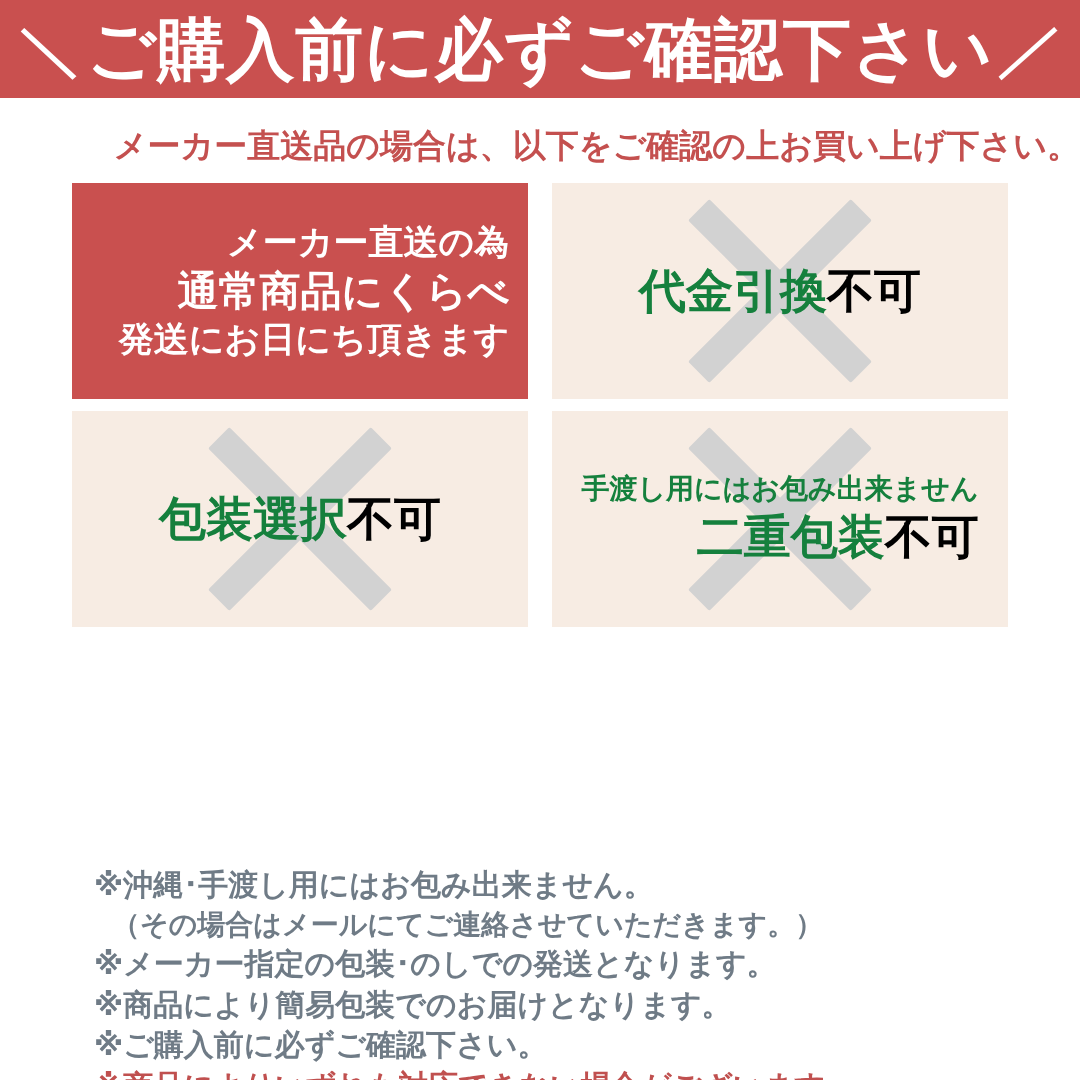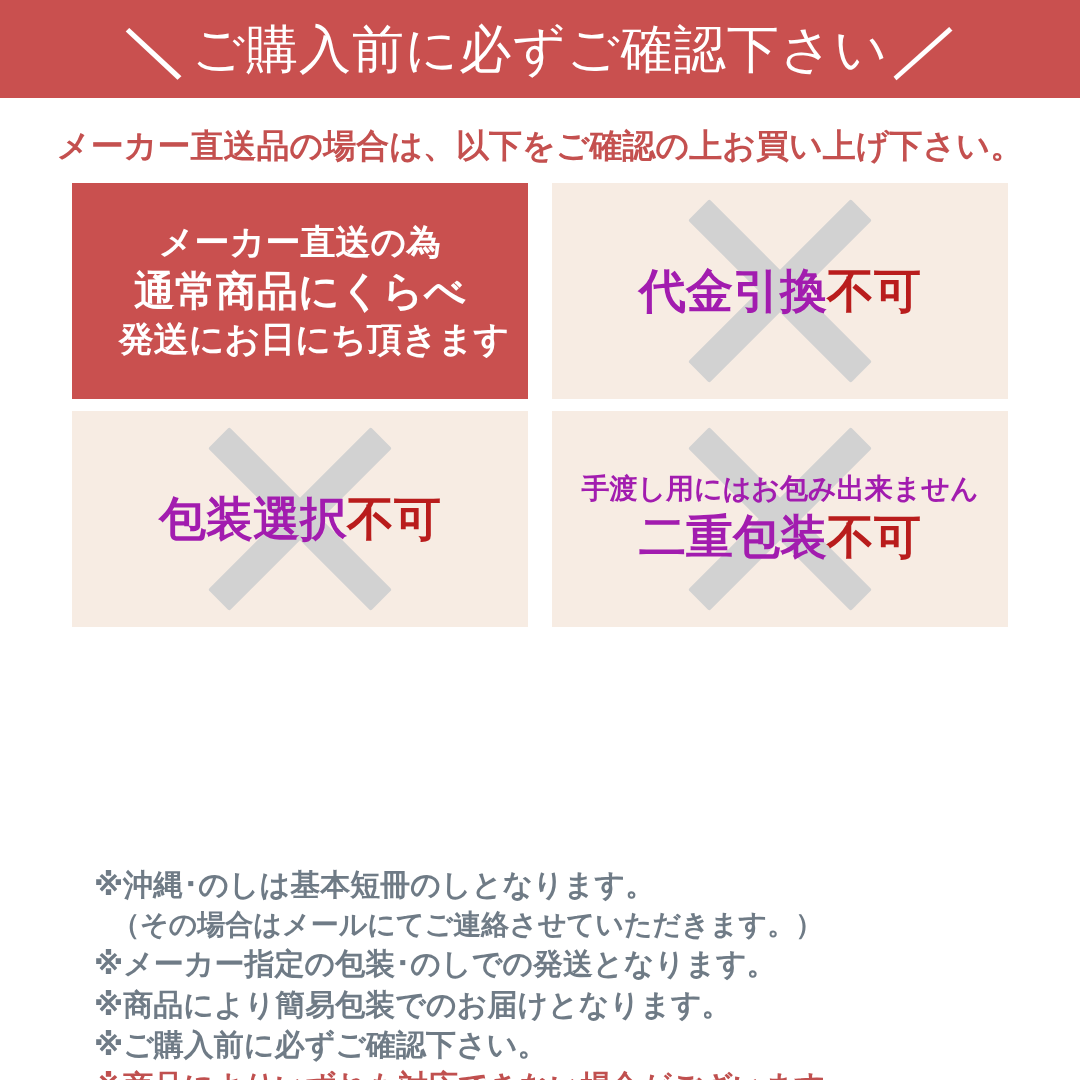--- a/index.html
+++ b/index.html
@@ -40,31 +40,31 @@
     color: #ffffff;
     font-size: 58px;
     font-weight: bold;
     line-height: 1;
     display: inline-block;
   }
   .slash.left  { transform: skewX(12deg); }
   .slash.right { transform: skewX(-12deg); }
   .header-title {
     color: #ffffff;
-    font-size: 52px;
-    font-weight: normal;
+    font-size: 68px;
+    font-weight: bold;
     letter-spacing: 1px;
     line-height: 1;
     white-space: nowrap;
   }
 
   
   .lead {
     margin: 26px 0 14px 0;
-    text-align: center;
+    text-align: right;
     color: #c4504f;
     font-size: 33px;
     font-weight: bold;
     letter-spacing: 0px;
     white-space: nowrap;
   }
 
   
   .grid {
     margin: 0 auto;
@@ -115,38 +115,39 @@
     border-radius: 2px;
     display: block;
   }
   .xmark span.a { transform: rotate(45deg); }
   .xmark span.b { transform: rotate(-45deg); }
 
   .cell .txt {
     position: relative;
     z-index: 2;
     line-height: 1.28;
+    text-align: right;
   }
   .line-xl {
     font-size: 47px;
     font-weight: bold;
     white-space: nowrap;
   }
   .line-md {
     font-size: 33px;
     font-weight: bold;
     white-space: nowrap;
   }
   .line-sm {
     font-size: 28px;
     font-weight: bold;
     white-space: nowrap;
   }
-  .dark   { color: #a21caf; }
-  .mute   { color: #b91c1c; }
+  .dark   { color: #15803d; }
+  .mute   { color: #000000; }
   .muteb  { color: #9d9795; }
 
   
   .cell1 .l1 { font-size: 35px; font-weight: bold; }
   .cell1 .l2 { font-size: 41px; font-weight: bold; }
   .cell1 .l3 { font-size: 35px; font-weight: bold; margin-left: 28px; }
 
   
   .notes {
     margin: 14px auto 0 auto;
@@ -222,21 +223,21 @@
         <div class="line-sm dark">手渡し用にはお包み出来ません</div>
         <div class="line-xl">
           <span class="dark">二重包装</span><span class="mute">不可</span>
         </div>
       </div>
     </div>
 
   </div>
 
   <div class="notes">
-    <div class="note">※沖縄･のしは基本短冊のしとなります。</div>
+    <div class="note">※沖縄･手渡し用にはお包み出来ません。</div>
     <div class="note indent">（その場合はメールにてご連絡させていただきます。）</div>
     <div class="note">※メーカー指定の包装･のしでの発送となります。</div>
     <div class="note">※商品により簡易包装でのお届けとなります。</div>
     <div class="note">※ご購入前に必ずご確認下さい。</div>
     <div class="note red">※商品によりいずれも対応できない場合がございます。</div>
   </div>
 
 </div>
 
 </body></html>

